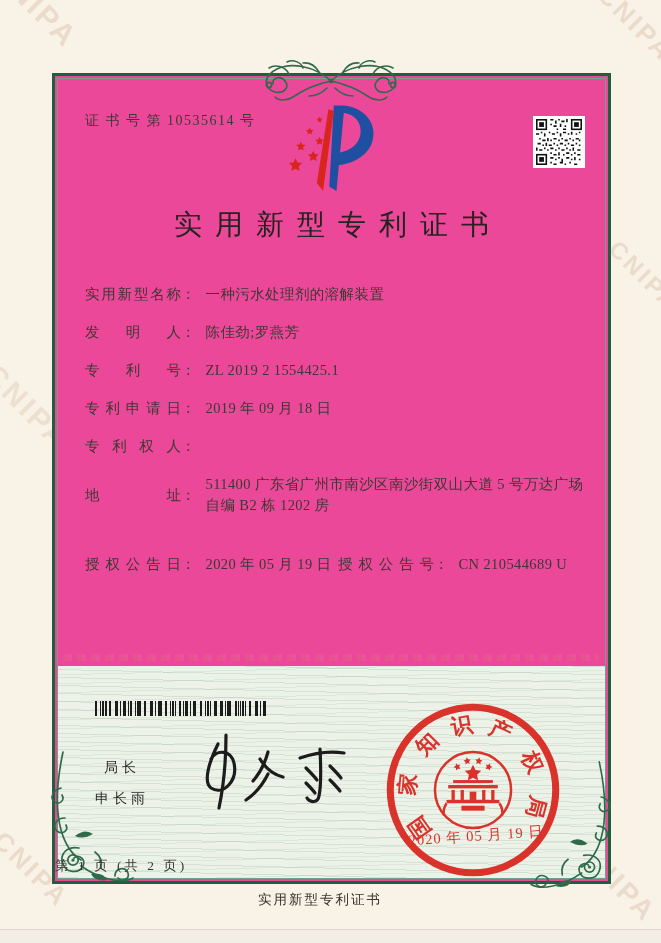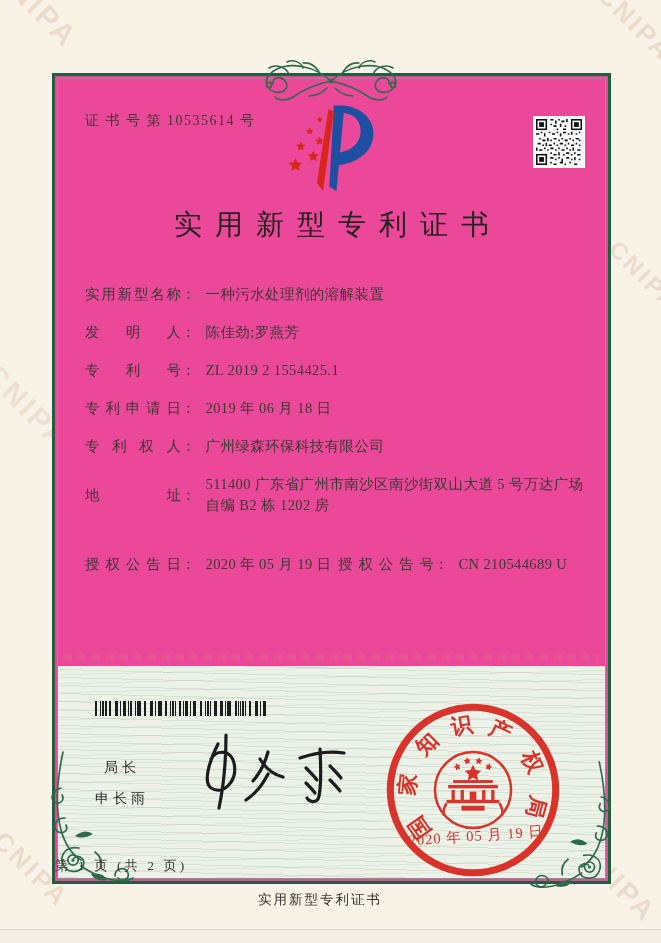--- a/index.html
+++ b/index.html
@@ -201,26 +201,25 @@
           <span class="fvalue">陈佳劲;罗燕芳</span>
       </div>
       <div class="frow">
         <span class="flabel">专利号</span>
           <span class="fcolon">：</span>
           <span class="fvalue">ZL 2019 2 1554425.1</span>
       </div>
       <div class="frow">
         <span class="flabel">专利申请日</span>
           <span class="fcolon">：</span>
-          <span class="fvalue">2019 年 06 月 18 日</span>
+          <span class="fvalue">2019 年 09 月 18 日</span>
       </div>
       <div class="frow">
         <span class="flabel">专利权人</span>
           <span class="fcolon">：</span>
-          <span class="fvalue">广州绿森环保科技有限公司</span>
       </div>
       <div class="frow">
         <span class="flabel">地址</span>
           <span class="fcolon">：</span>
           <span class="fvalue">511400 广东省广州市南沙区南沙街双山大道 5 号万达广场自编 B2 栋 1202 房</span>
       </div>
       <div class="grant-row">
         <span class="grant-pair g1">
           <span class="flabel">授权公告日</span>
             <span class="fcolon">：</span>

